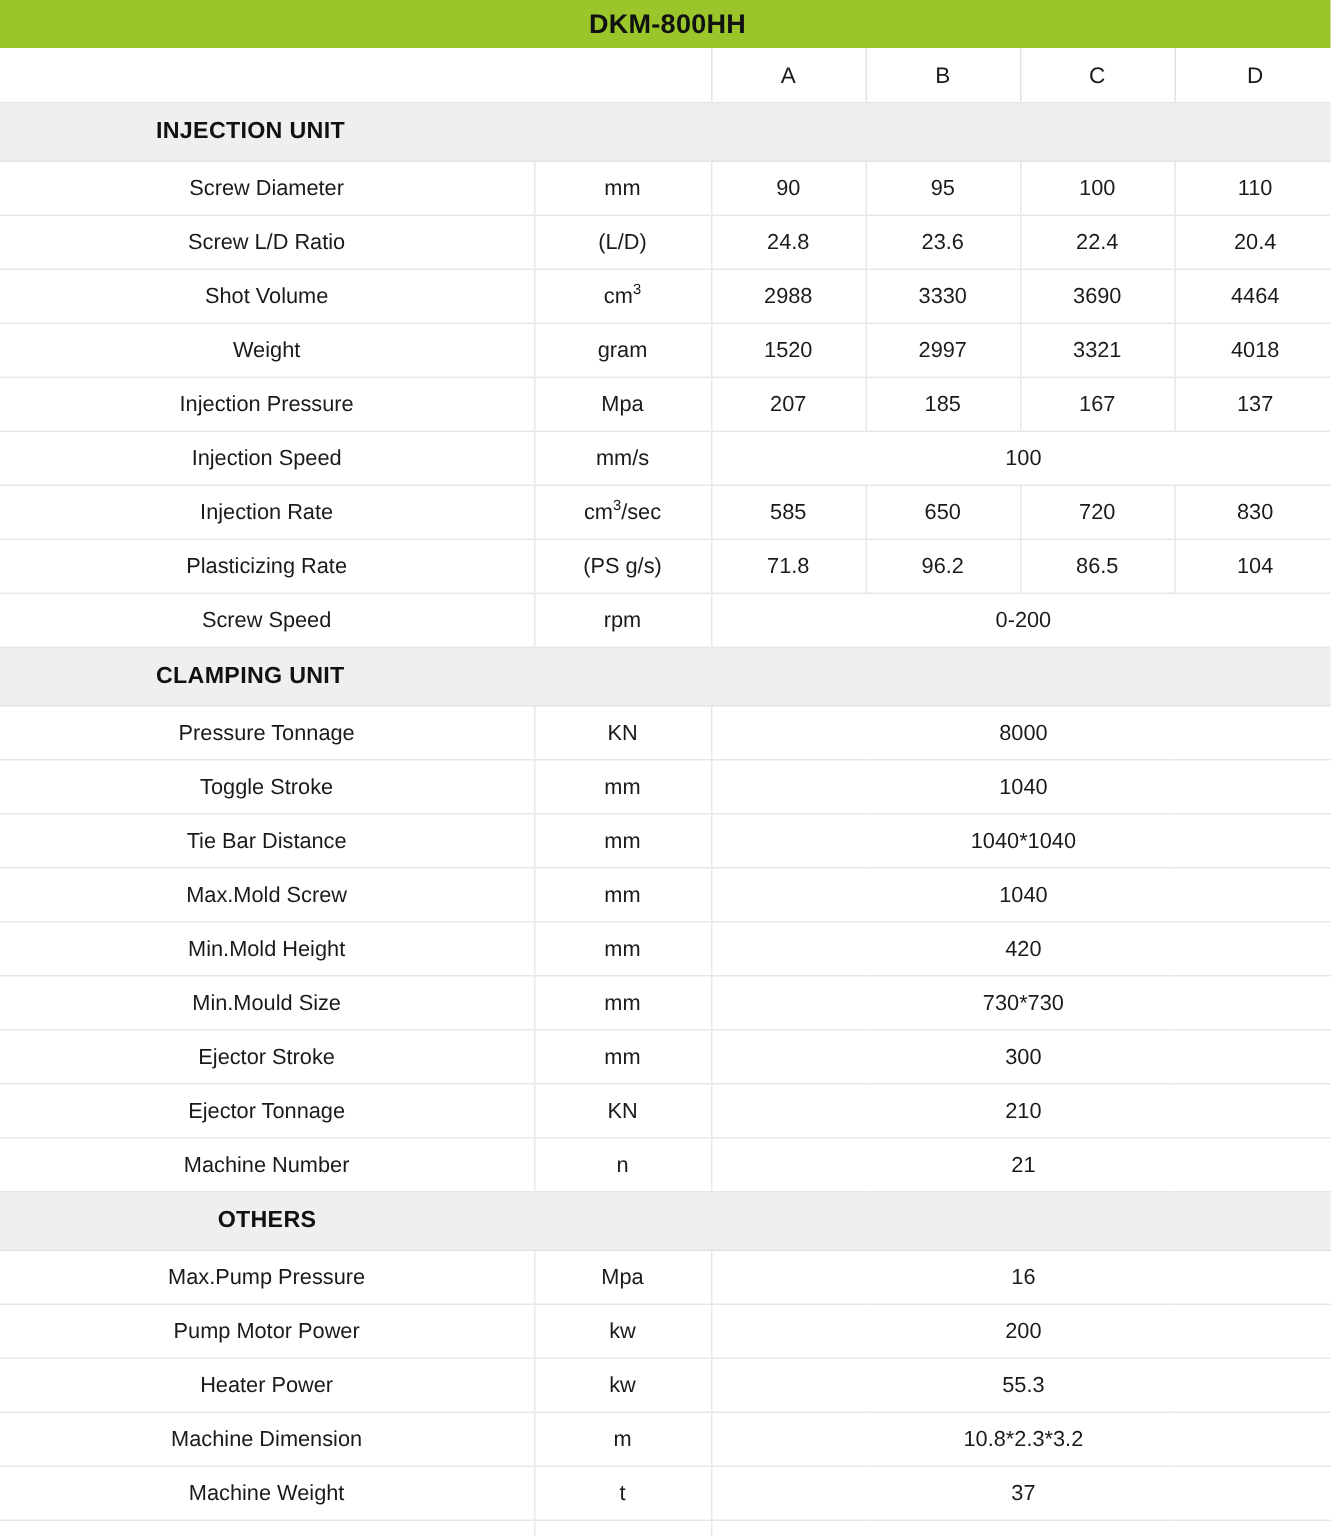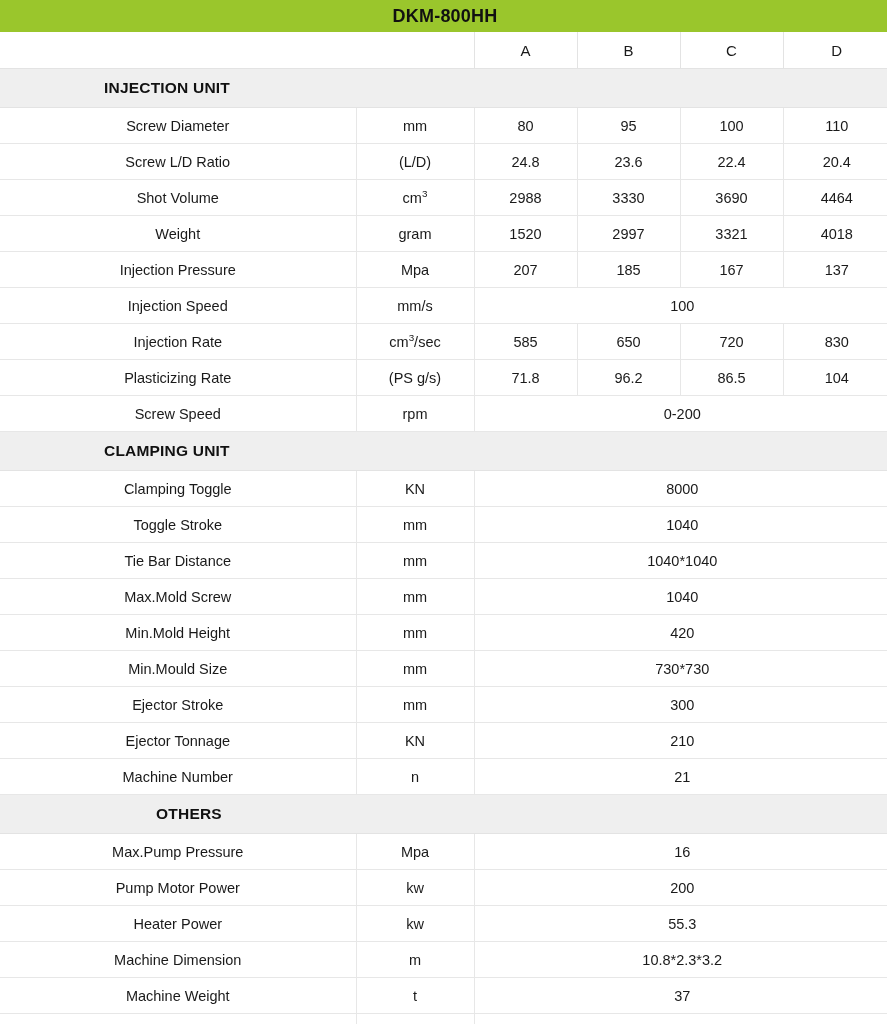--- a/index.html
+++ b/index.html
@@ -73,21 +73,21 @@
   }
   .section-row.indent .section-label {
     display: block;
     padding-left: 104px;
     text-align: left;
   }
   .section-row.center .section-label {
     display: block;
     width: 356px;
     text-align: center;
-    padding-left: 11px;
+    padding-left: 0;
   }
 
   
   tr.data-row > td {
     height: 35px;
     padding: 0;
     background: #ffffff;
     text-align: center;
     border-bottom: 1px solid #e7e7e7;
     border-left: 1px solid #e7e7e7;
@@ -126,21 +126,21 @@
   </thead>
   <tbody id="table-body">
       <tr class="section-row indent">
         <td colspan="6">
           <span class="section-label">INJECTION UNIT</span>
         </td>
       </tr>
       <tr class="data-row">
         <td class="cell-name">Screw Diameter</td>
         <td>mm</td>
-        <td>80</td>
+        <td>90</td>
         <td>95</td>
         <td>100</td>
         <td>110</td>
       </tr>
       <tr class="data-row">
         <td class="cell-name">Screw L/D Ratio</td>
         <td>(L/D)</td>
         <td>24.8</td>
         <td>23.6</td>
         <td>22.4</td>
@@ -195,21 +195,21 @@
         <td class="cell-name">Screw Speed</td>
         <td>rpm</td>
         <td colspan="4">0-200</td>
       </tr>
       <tr class="section-row indent">
         <td colspan="6">
           <span class="section-label">CLAMPING UNIT</span>
         </td>
       </tr>
       <tr class="data-row">
-        <td class="cell-name">Clamping Toggle</td>
+        <td class="cell-name">Pressure Tonnage</td>
         <td>KN</td>
         <td colspan="4">8000</td>
       </tr>
       <tr class="data-row">
         <td class="cell-name">Toggle Stroke</td>
         <td>mm</td>
         <td colspan="4">1040</td>
       </tr>
       <tr class="data-row">
         <td class="cell-name">Tie Bar Distance</td>

